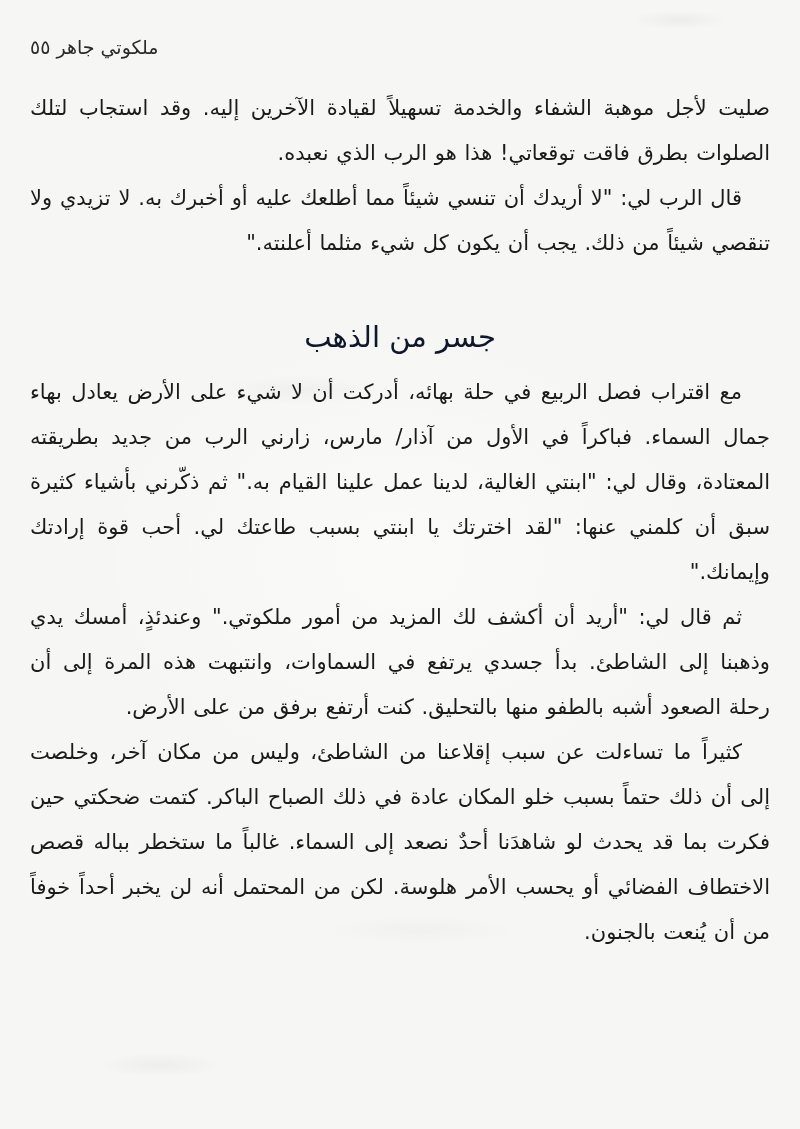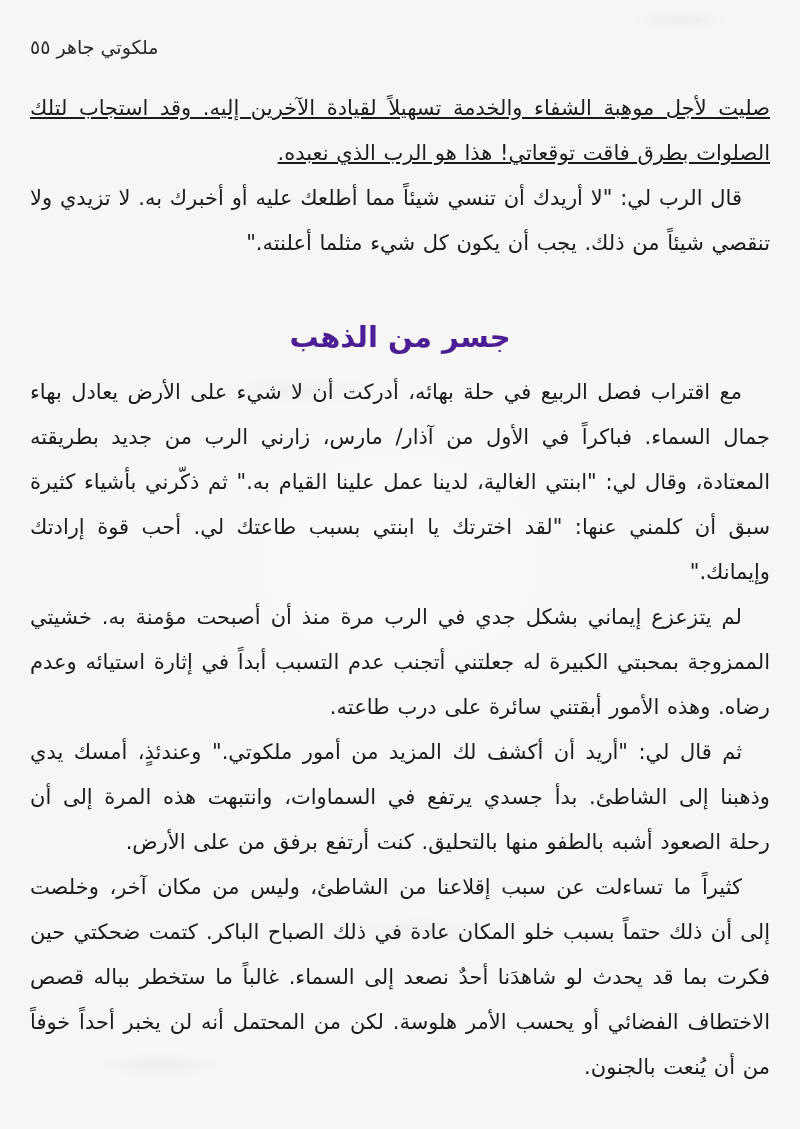--- a/index.html
+++ b/index.html
@@ -38,45 +38,43 @@
   .para {
     font-size: 21px;
     line-height: 45px;
     text-align: justify;
     margin: 0;
     text-indent: 28px;          
     word-spacing: 1px;
   }
   .para.no-indent {
     text-indent: 0;
-    text-decoration: underline;
   }
   .chapter-heading {
     font-size: 29px;
-    font-weight: bold;
+    font-weight: normal;
     text-align: center;
     margin: 54px 0 16px 0;
-    color: #4c1d95;
+    color: #0f172a;
   }
 </style>
 </head>
 <body>
 
 <div class="page">
 
   <div class="running-header">ملكوتي جاهر ٥٥</div>
 
   <p class="para no-indent">صليت لأجل موهبة الشفاء والخدمة تسهيلاً لقيادة الآخرين إليه. وقد استجاب لتلك الصلوات بطرق فاقت توقعاتي! هذا هو الرب الذي نعبده.</p>
 
 
   <p class="para">قال الرب لي: "لا أريدك أن تنسي شيئاً مما أطلعك عليه أو أخبرك به. لا تزيدي ولا تنقصي شيئاً من ذلك. يجب أن يكون كل شيء مثلما أعلنته."</p>
 
   <h1 class="chapter-heading">جسر من الذهب</h1>
 
   <p class="para">مع اقتراب فصل الربيع في حلة بهائه، أدركت أن لا شيء على الأرض يعادل بهاء جمال السماء. فباكراً في الأول من آذار/ مارس، زارني الرب من جديد بطريقته المعتادة، وقال لي: "ابنتي الغالية، لدينا عمل علينا القيام به." ثم ذكّرني بأشياء كثيرة سبق أن كلمني عنها: "لقد اخترتك يا ابنتي بسبب طاعتك لي. أحب قوة إرادتك وإيمانك."</p>
 
-  <p class="para">لم يتزعزع إيماني بشكل جدي في الرب مرة منذ أن أصبحت مؤمنة به. خشيتي الممزوجة بمحبتي الكبيرة له جعلتني أتجنب عدم التسبب أبداً في إثارة استيائه وعدم رضاه. وهذه الأمور أبقتني سائرة على درب طاعته.</p>
 
   <p class="para">ثم قال لي: "أريد أن أكشف لك المزيد من أمور ملكوتي." وعندئذٍ، أمسك يدي وذهبنا إلى الشاطئ. بدأ جسدي يرتفع في السماوات، وانتبهت هذه المرة إلى أن رحلة الصعود أشبه بالطفو منها بالتحليق. كنت أرتفع برفق من على الأرض.</p>
 
   <p class="para">كثيراً ما تساءلت عن سبب إقلاعنا من الشاطئ، وليس من مكان آخر، وخلصت إلى أن ذلك حتماً بسبب خلو المكان عادة في ذلك الصباح الباكر. كتمت ضحكتي حين فكرت بما قد يحدث لو شاهدَنا أحدٌ نصعد إلى السماء. غالباً ما ستخطر بباله قصص الاختطاف الفضائي أو يحسب الأمر هلوسة. لكن من المحتمل أنه لن يخبر أحداً خوفاً من أن يُنعت بالجنون.</p>
 
 </div>
 
 </body></html>

